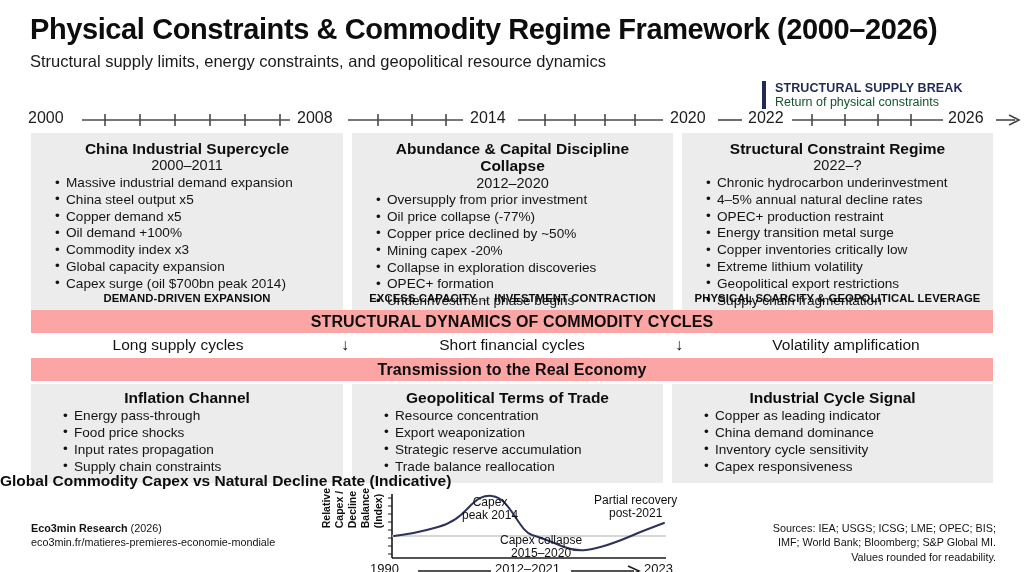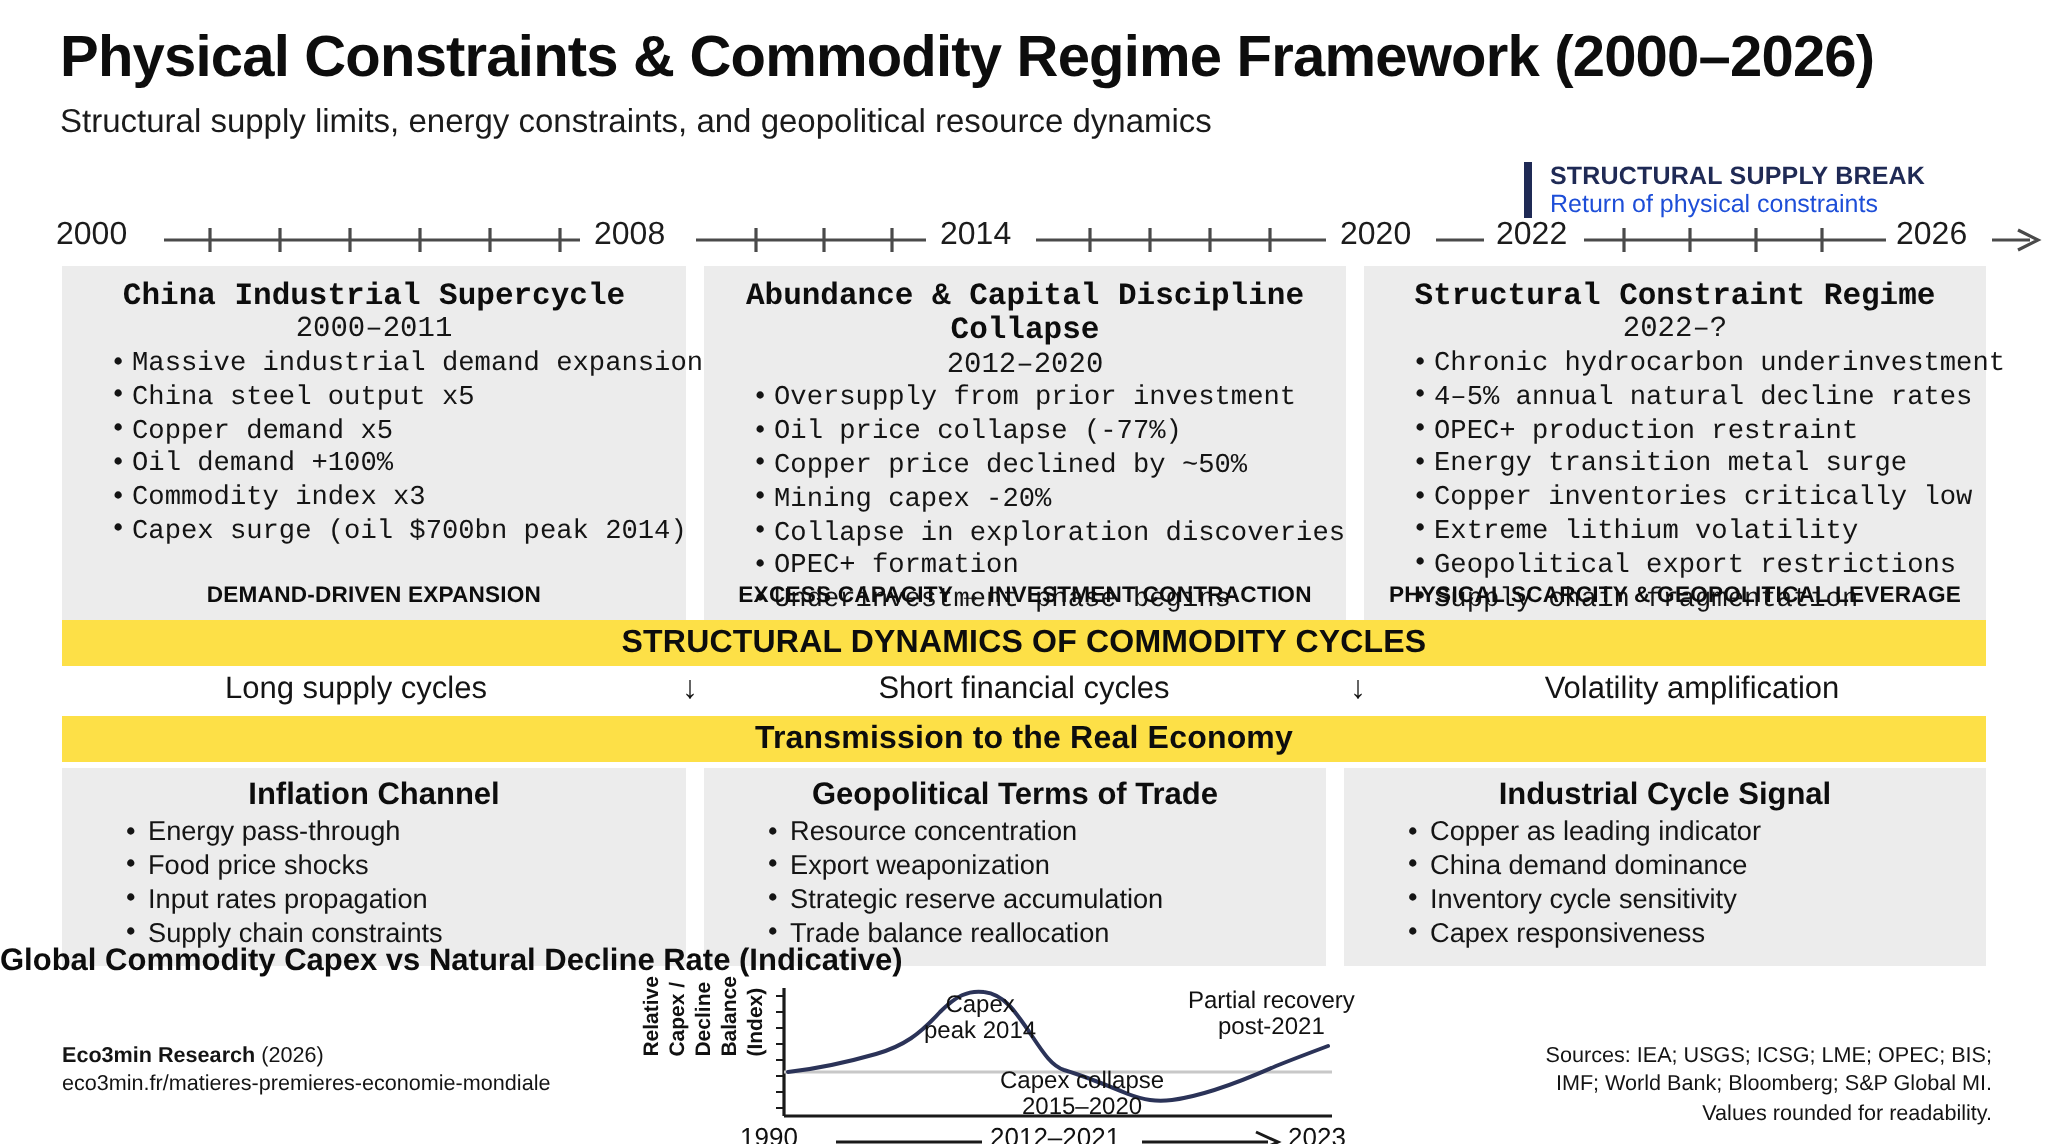--- a/index.html
+++ b/index.html
@@ -45,21 +45,21 @@
     line-height: 1.12;
   }
   .callout-title {
     font-size: 12.5px;
     font-weight: bold;
     color: #1f2a55;
     letter-spacing: 0.1px;
   }
   .callout-sub {
     font-size: 12.5px;
-    color: #1d4ed8;
+    color: #14532d;
   }
 
   
   .timeline {
     position: absolute;
     left: 0;
     top: 108px;
     width: 1024px;
     height: 24px;
   }
@@ -71,21 +71,20 @@
   }
 
   
   .panels {
     position: absolute;
     left: 31px;
     top: 133px;
     width: 962px;
     display: flex;
     gap: 9px;
-    font-family: Liberation Mono, monospace;
   }
   .panel {
     background: #ececec;
     flex: 1;
     padding: 7px 10px 8px 10px;
     box-sizing: border-box;
   }
   .panel.p1 { width: 312px; flex: 0 0 312px; min-height: 150px;}
   .panel.p2 { width: 321px; flex: 0 0 321px; min-height: 150px;}
   .panel.p3 { width: 311px; flex: 0 0 311px; min-height: 150px;}
@@ -141,21 +140,21 @@
   }
   .caption.c1 { width: 312px; flex: 0 0 312px; }
   .caption.c2 { width: 321px; flex: 0 0 321px; }
   .caption.c3 { width: 311px; flex: 0 0 311px; }
 
   
   .band {
     position: absolute;
     left: 31px;
     width: 962px;
-    background: #fde047;
+    background: #fca5a5;
     text-align: center;
     box-sizing: border-box;
   }
   .band-title {
     font-size: 16px;
     font-weight: bold;
     color: #0d0d0d;
     letter-spacing: 0.1px;
   }
   #band-dynamics { top: 310px; height: 23px; padding-top: 3px; }
@@ -316,20 +315,21 @@
 
   <div class="panel p1">
     <div class="panel-title">China Industrial Supercycle</div>
     <div class="panel-period">2000–2011</div>
     <ul class="panel-list">
       <li>Massive industrial demand expansion</li>
       <li>China steel output x5</li>
       <li>Copper demand x5</li>
       <li>Oil demand +100%</li>
       <li>Commodity index x3</li>
+      <li>Global capacity expansion</li>
       <li>Capex surge (oil $700bn peak 2014)</li>
     </ul>
   </div>
 
   <div class="panel p2">
     <div class="panel-title">Abundance &amp; Capital Discipline Collapse</div>
     <div class="panel-period">2012–2020</div>
     <ul class="panel-list">
       <li>Oversupply from prior investment</li>
       <li>Oil price collapse (-77%)</li>

